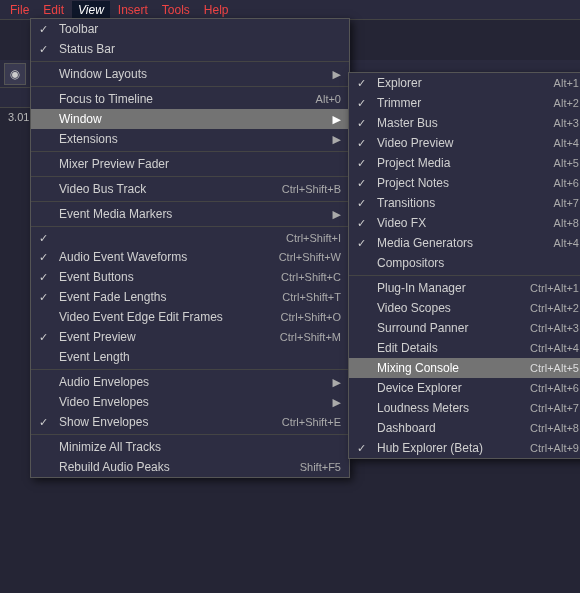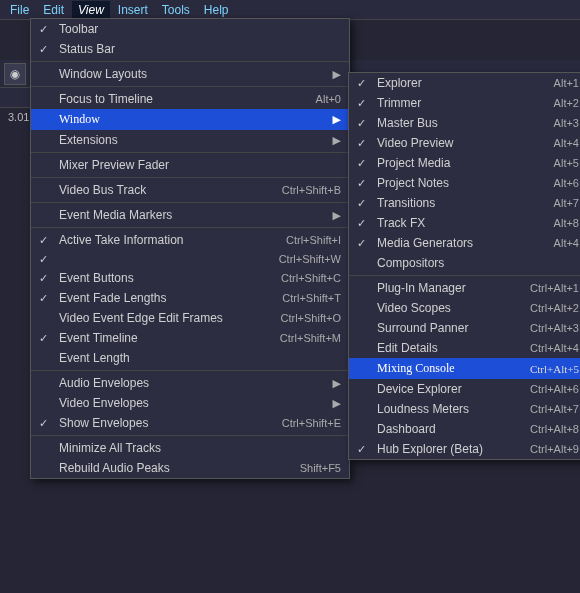--- a/index.html
+++ b/index.html
@@ -31,21 +31,21 @@
       height: 20px;
       background: #2a2a3e;
       display: flex;
       align-items: center;
       padding: 0 4px;
       gap: 2px;
       border-bottom: 1px solid #444;
     }
     .menubar-item {
       padding: 2px 6px;
-      color: #7dd3fc;
+      color: #ef4444;
       cursor: pointer;
       font-size: 12px;
     }
     .menubar-item.active {
       background: #0f172a;
       color: #fff;
       font-style: italic;
     }
 
     
@@ -126,23 +126,22 @@
     .menu-item {
       display: flex;
       align-items: center;
       padding: 3px 8px 3px 28px;
       position: relative;
       cursor: pointer;
       color: #d0d0d0;
       white-space: nowrap;
     }
     .menu-item:hover, .menu-item.highlighted {
-      background: #1d4ed8;
+      background: #737373;
       color: #fff;
-      font-family: Liberation Serif, serif;
     }
     .menu-item .check {
       position: absolute;
       left: 8px;
       color: #d0d0d0;
       font-size: 11px;
     }
     .menu-item .shortcut {
       margin-left: auto;
       color: #aaa;
@@ -293,26 +292,26 @@
 
   <div class="menu-item">
     <span>Event Media Markers</span>
     <span class="arrow">▶</span>
   </div>
 
   <div class="menu-separator"></div>
 
   <div class="menu-item">
     <span class="check">✓</span>
-    <span>Active Take Information</span>
     <span class="shortcut">Ctrl+Shift+I</span>
   </div>
 
   <div class="menu-item">
     <span class="check">✓</span>
+    <span>Audio Event Waveforms</span>
     <span class="shortcut">Ctrl+Shift+W</span>
   </div>
 
   <div class="menu-item">
     <span class="check">✓</span>
     <span>Event Buttons</span>
     <span class="shortcut">Ctrl+Shift+C</span>
   </div>
 
   <div class="menu-item">
@@ -321,21 +320,21 @@
     <span class="shortcut">Ctrl+Shift+T</span>
   </div>
 
   <div class="menu-item">
     <span>Video Event Edge Edit Frames</span>
     <span class="shortcut">Ctrl+Shift+O</span>
   </div>
 
   <div class="menu-item">
     <span class="check">✓</span>
-    <span>Event Timeline</span>
+    <span>Event Preview</span>
     <span class="shortcut">Ctrl+Shift+M</span>
   </div>
 
   <div class="menu-item">
     <span>Event Length</span>
   </div>
 
   <div class="menu-separator"></div>
 
   <div class="menu-item">
@@ -406,21 +405,21 @@
   </div>
 
   <div class="menu-item">
     <span class="check">✓</span>
     <span>Transitions</span>
     <span class="shortcut">Alt+7</span>
   </div>
 
   <div class="menu-item">
     <span class="check">✓</span>
-    <span>Track FX</span>
+    <span>Video FX</span>
     <span class="shortcut">Alt+8</span>
   </div>
 
   <div class="menu-item">
     <span class="check">✓</span>
     <span>Media Generators</span>
     <span class="shortcut">Alt+4</span>
   </div>
 
   <div class="menu-item">

